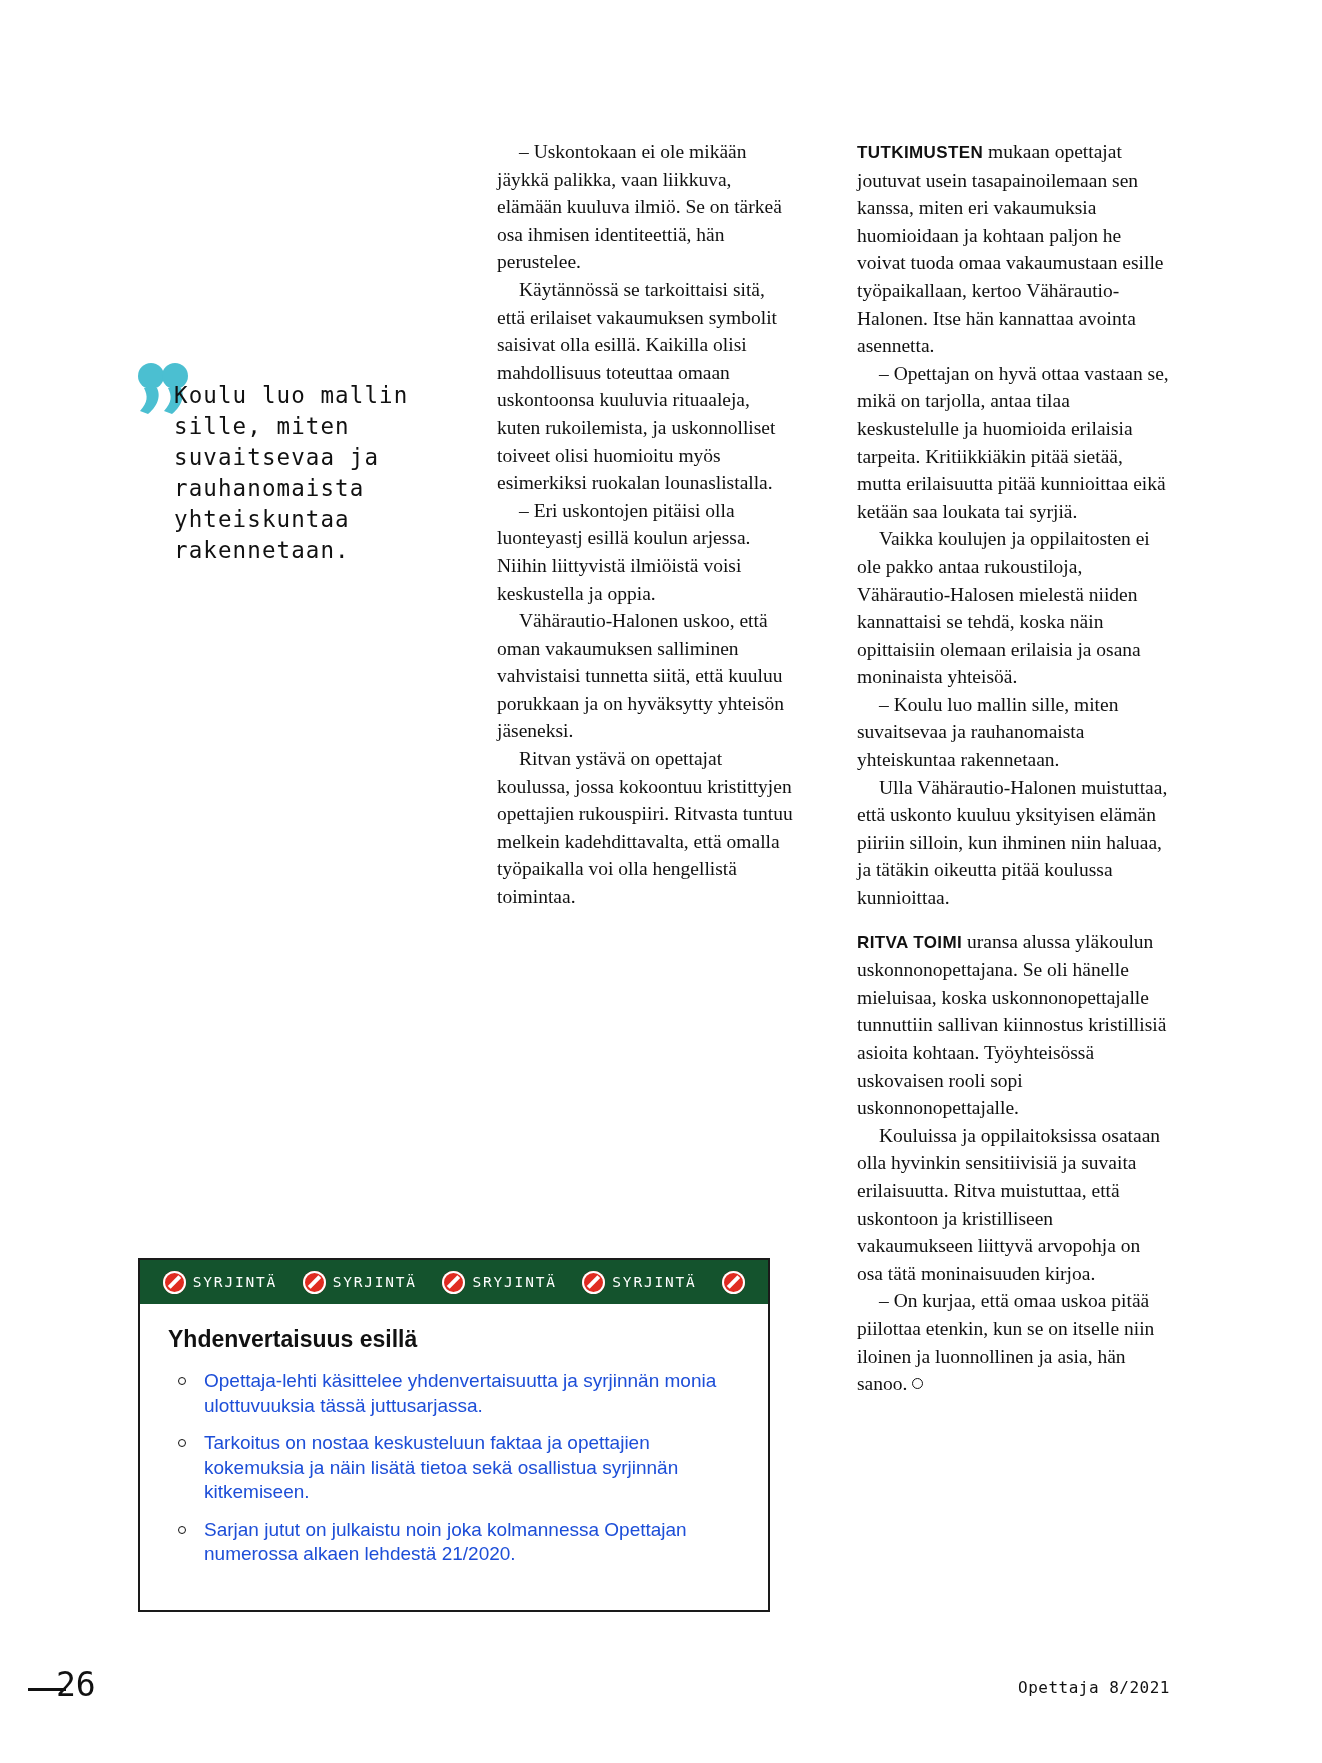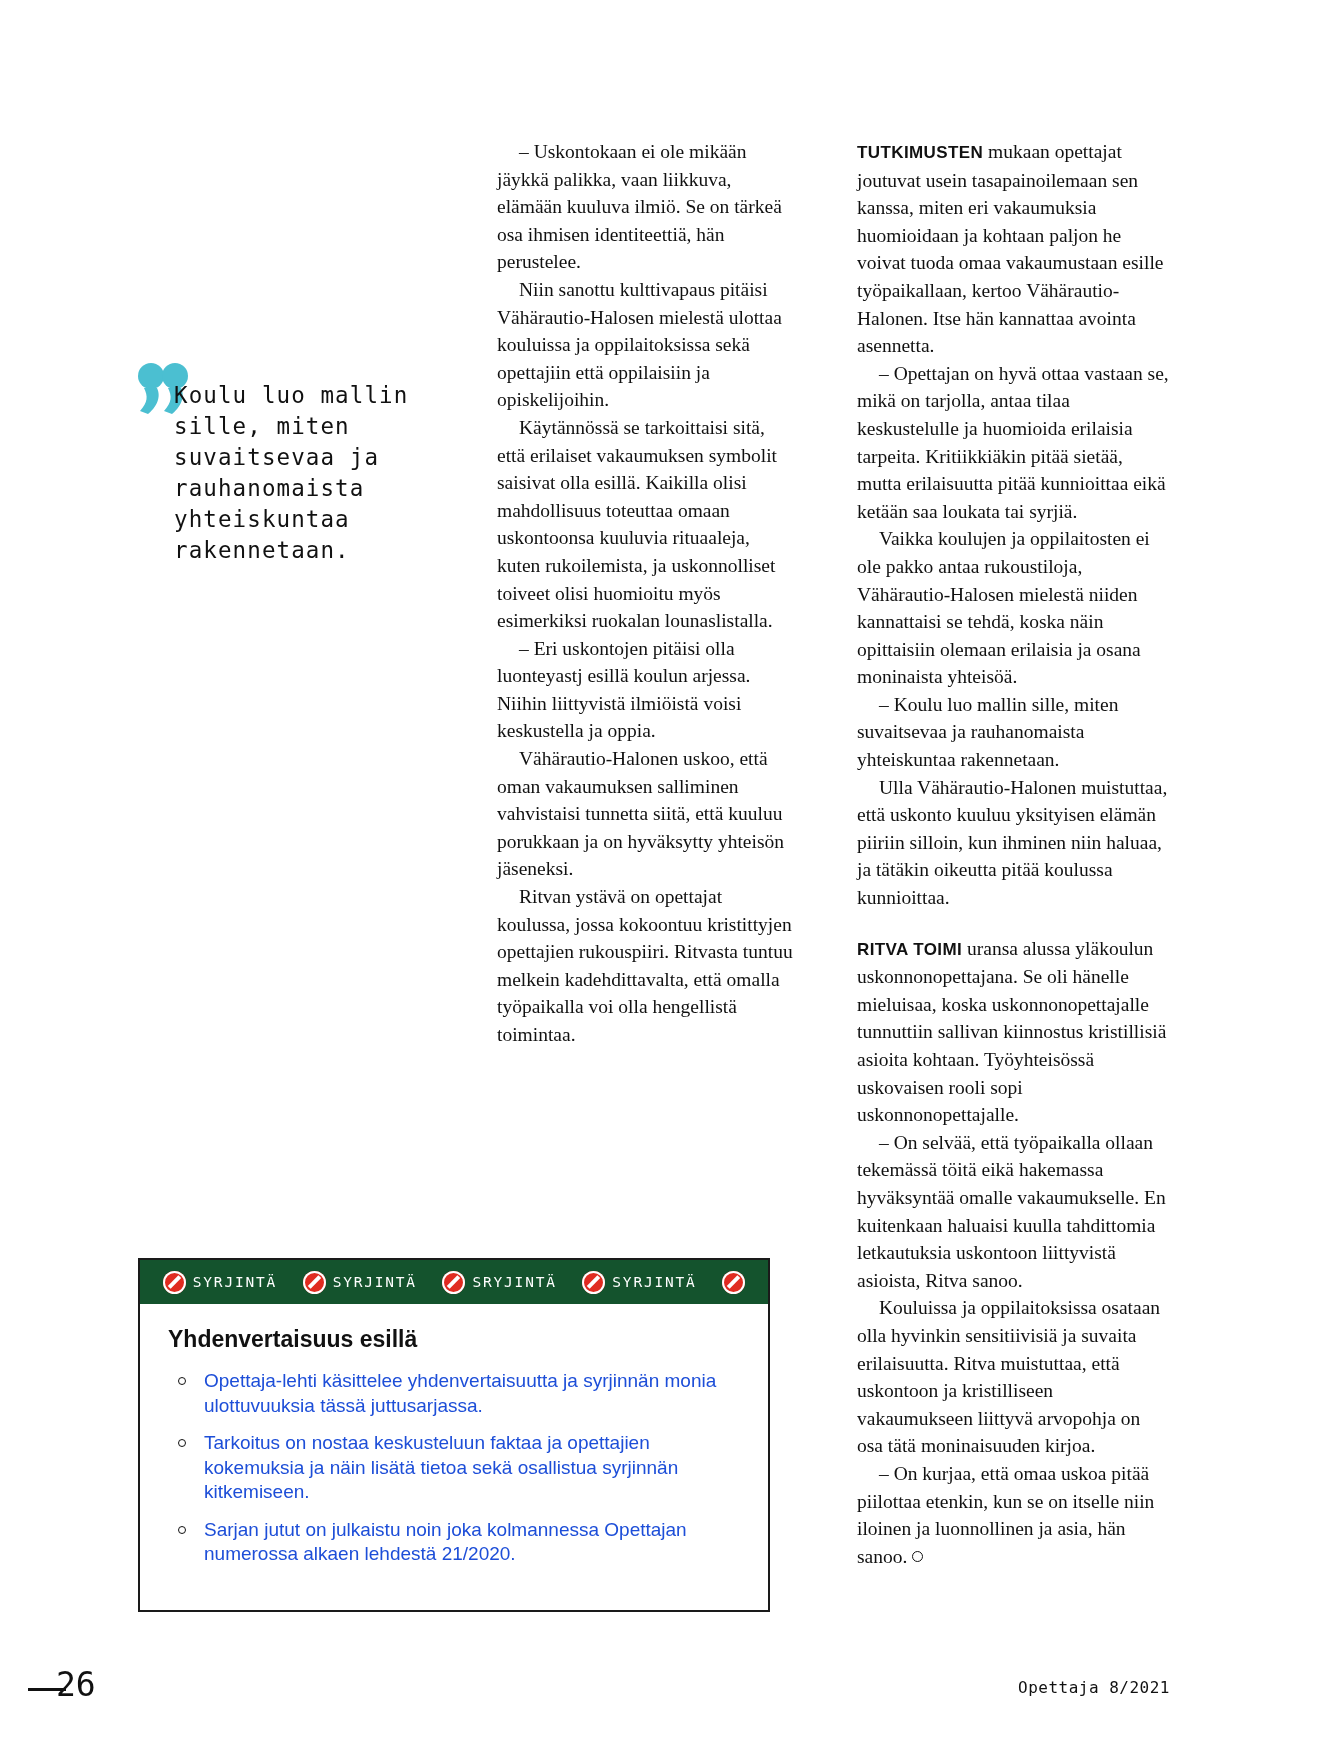--- a/index.html
+++ b/index.html
@@ -60,21 +60,21 @@
   }
   .col-mid { left: 497px; width: 300px; }
   .col-right { left: 857px; width: 312px; }
 
   .col p {
     margin: 0;
     text-indent: 22px;
     hyphens: manual;
   }
   .col p.noindent { text-indent: 0; }
-  .col p.gap { margin-top: 23px; }
+  .col p.gap { margin-top: 16px; }
 
   .lead-caps {
     font-variant: normal;
     font-weight: 700;
     font-family: "Liberation Sans", sans-serif;
     font-size: 17px;
     letter-spacing: 0.4px;
   }
 
   
@@ -210,35 +210,33 @@
       <circle cx="13" cy="14" r="13" fill="#4bbfd1"></circle>
       <circle cx="37" cy="14" r="13" fill="#4bbfd1"></circle>
       <path d="M6 26 C10 34 10 40 2 49 L10 52 C22 42 22 32 19 26 Z" fill="#4bbfd1"></path>
       <path d="M30 26 C34 34 34 40 26 49 L34 52 C46 42 46 32 43 26 Z" fill="#4bbfd1"></path>
     </svg>
     <div class="pullquote-text">Koulu luo mallin sille, miten suvaitsevaa ja rauhanomaista yhteiskuntaa rakennetaan.</div>
   </div>
 
   <div class="col col-mid">
     <p>– Uskontokaan ei ole mikään jäykkä palikka, vaan liikkuva, elämään kuuluva ilmiö. Se on tärkeä osa ihmisen identiteettiä, hän perustelee.</p>
-    <p>Niin sanottu kulttivapaus pitäisi Vähärautio-Halosen mielestä ulottaa kouluissa ja oppilaitoksissa sekä opettajiin että oppilaisiin ja opiskelijoihin.</p>
     <p>Käytännössä se tarkoittaisi sitä, että erilaiset vakaumuksen symbolit saisivat olla esillä. Kaikilla olisi mahdollisuus toteuttaa omaan uskontoonsa kuuluvia rituaaleja, kuten rukoilemista, ja uskonnolliset toiveet olisi huomioitu myös esimerkiksi ruokalan lounaslistalla.</p>
     <p>– Eri uskontojen pitäisi olla luonteyastj esillä koulun arjessa. Niihin liittyvistä ilmiöistä voisi keskustella ja oppia.</p>
     <p>Vähärautio-Halonen uskoo, että oman vakaumuksen salliminen vahvistaisi tunnetta siitä, että kuuluu porukkaan ja on hyväksytty yhteisön jäseneksi.</p>
     <p>Ritvan ystävä on opettajat koulussa, jossa kokoontuu kristittyjen opettajien rukouspiiri. Ritvasta tuntuu melkein kadehdittavalta, että omalla työpaikalla voi olla hengellistä toimintaa.</p>
   </div>
 
   <div class="col col-right">
     <p class="noindent"><span class="lead-caps">TUTKIMUSTEN</span><span> mukaan opettajat joutuvat usein tasapainoilemaan sen kanssa, miten eri vakaumuksia huomioidaan ja kohtaan paljon he voivat tuoda omaa vakaumustaan esille työpaikallaan, kertoo Vähärautio-Halonen. Itse hän kannattaa avointa asennetta.</span></p>
     <p>– Opettajan on hyvä ottaa vastaan se, mikä on tarjolla, antaa tilaa keskustelulle ja huomioida erilaisia tarpeita. Kritiikkiäkin pitää sietää, mutta erilaisuutta pitää kunnioittaa eikä ketään saa loukata tai syrjiä.</p>
     <p>Vaikka koulujen ja oppilaitosten ei ole pakko antaa rukoustiloja, Vähärautio-Halosen mielestä niiden kannattaisi se tehdä, koska näin opittaisiin olemaan erilaisia ja osana moninaista yhteisöä.</p>
     <p>– Koulu luo mallin sille, miten suvaitsevaa ja rauhanomaista yhteiskuntaa rakennetaan.</p>
     <p>Ulla Vähärautio-Halonen muistuttaa, että uskonto kuuluu yksityisen elämän piiriin silloin, kun ihminen niin haluaa, ja tätäkin oikeutta pitää koulussa kunnioittaa.</p>
     <p class="noindent gap"><span class="lead-caps">RITVA TOIMI</span><span> uransa alussa yläkoulun uskonnonopettajana. Se oli hänelle mieluisaa, koska uskonnonopettajalle tunnuttiin sallivan kiinnostus kristillisiä asioita kohtaan. Työyhteisössä uskovaisen rooli sopi uskonnonopettajalle.</span></p>
-    <p>– On selvää, että työpaikalla ollaan tekemässä töitä eikä hakemassa hyväksyntää omalle vakaumukselle. En kuitenkaan haluaisi kuulla tahdittomia letkautuksia uskontoon liittyvistä asioista, Ritva sanoo.</p>
     <p>Kouluissa ja oppilaitoksissa osataan olla hyvinkin sensitiivisiä ja suvaita erilaisuutta. Ritva muistuttaa, että uskontoon ja kristilliseen vakaumukseen liittyvä arvopohja on osa tätä moninaisuuden kirjoa.</p>
     <p><span>– On kurjaa, että omaa uskoa pitää piilottaa etenkin, kun se on itselle niin iloinen ja luonnollinen ja asia, hän sanoo.</span><span class="endmark"></span></p>
   </div>
 
   <div class="infobox">
     <div class="infobox-header">
       <div class="tag">
         <span class="noentry"></span>
         <span class="tag-label">SYRJINTÄ</span>
       </div>

